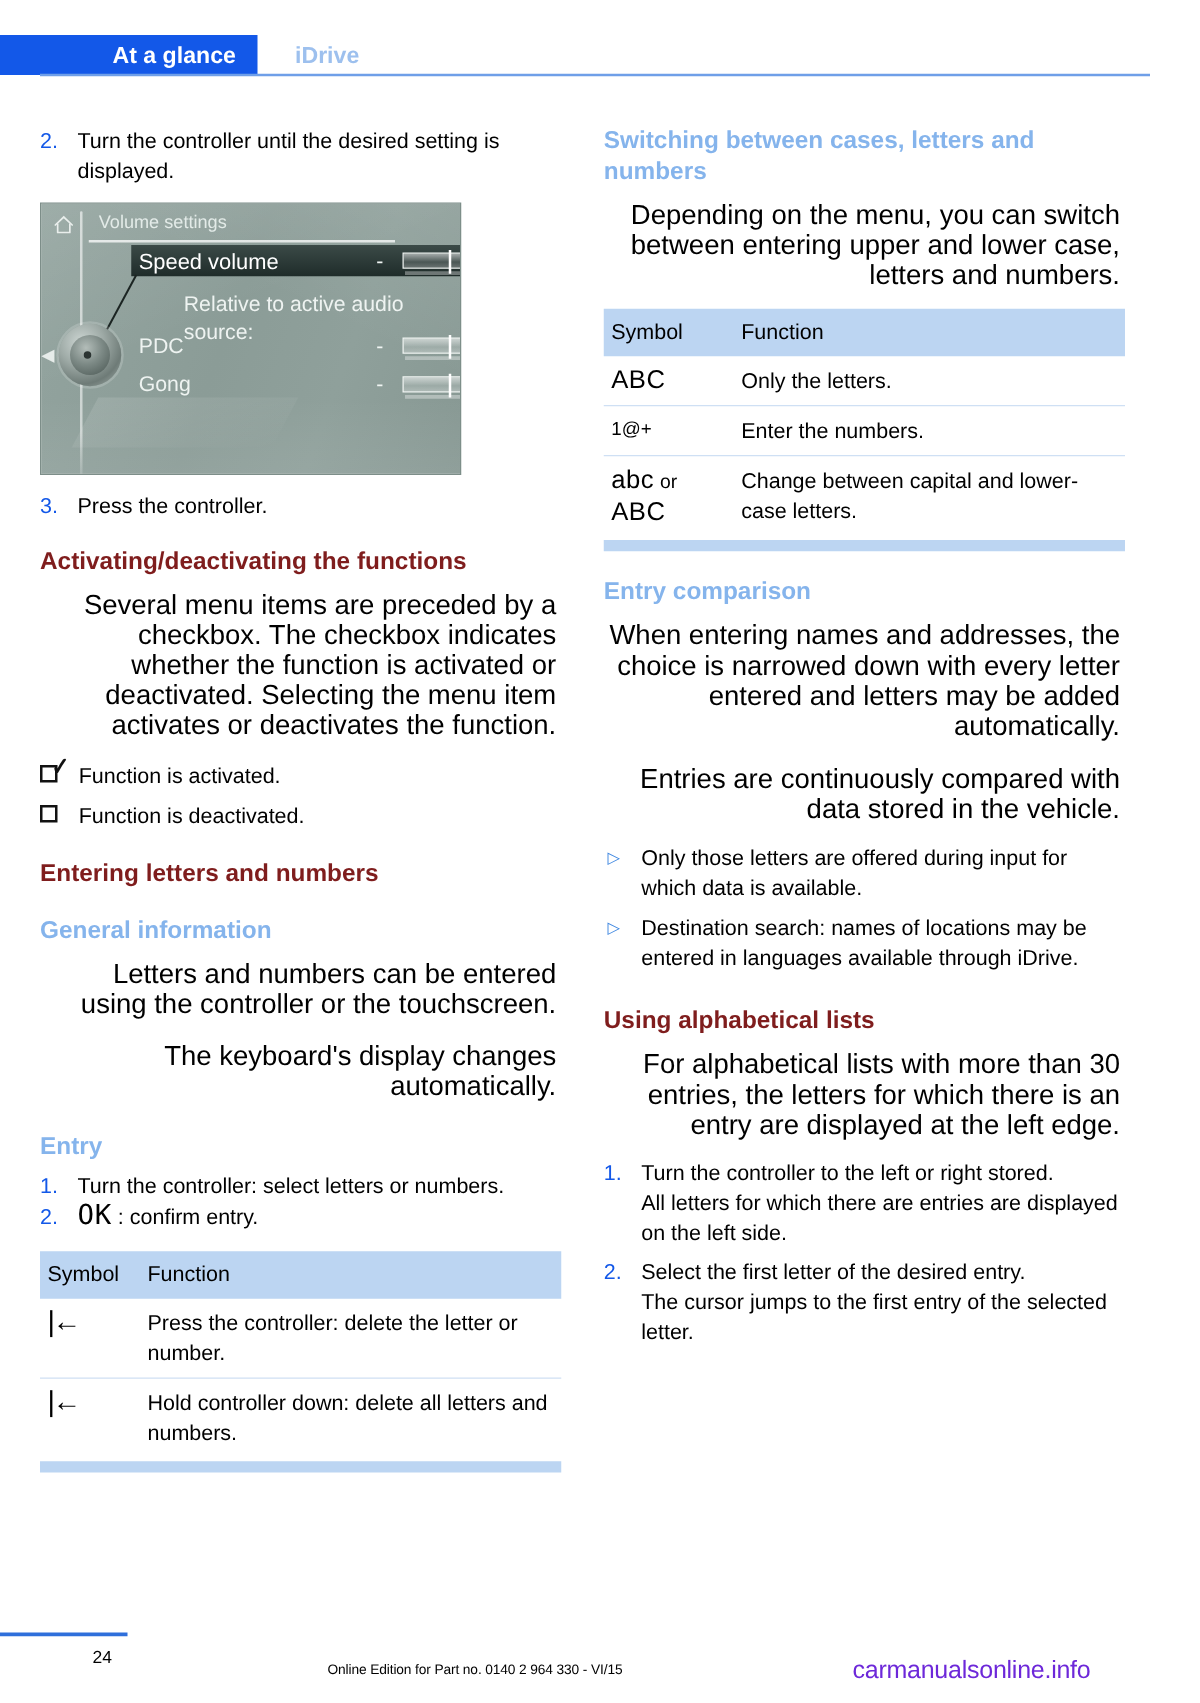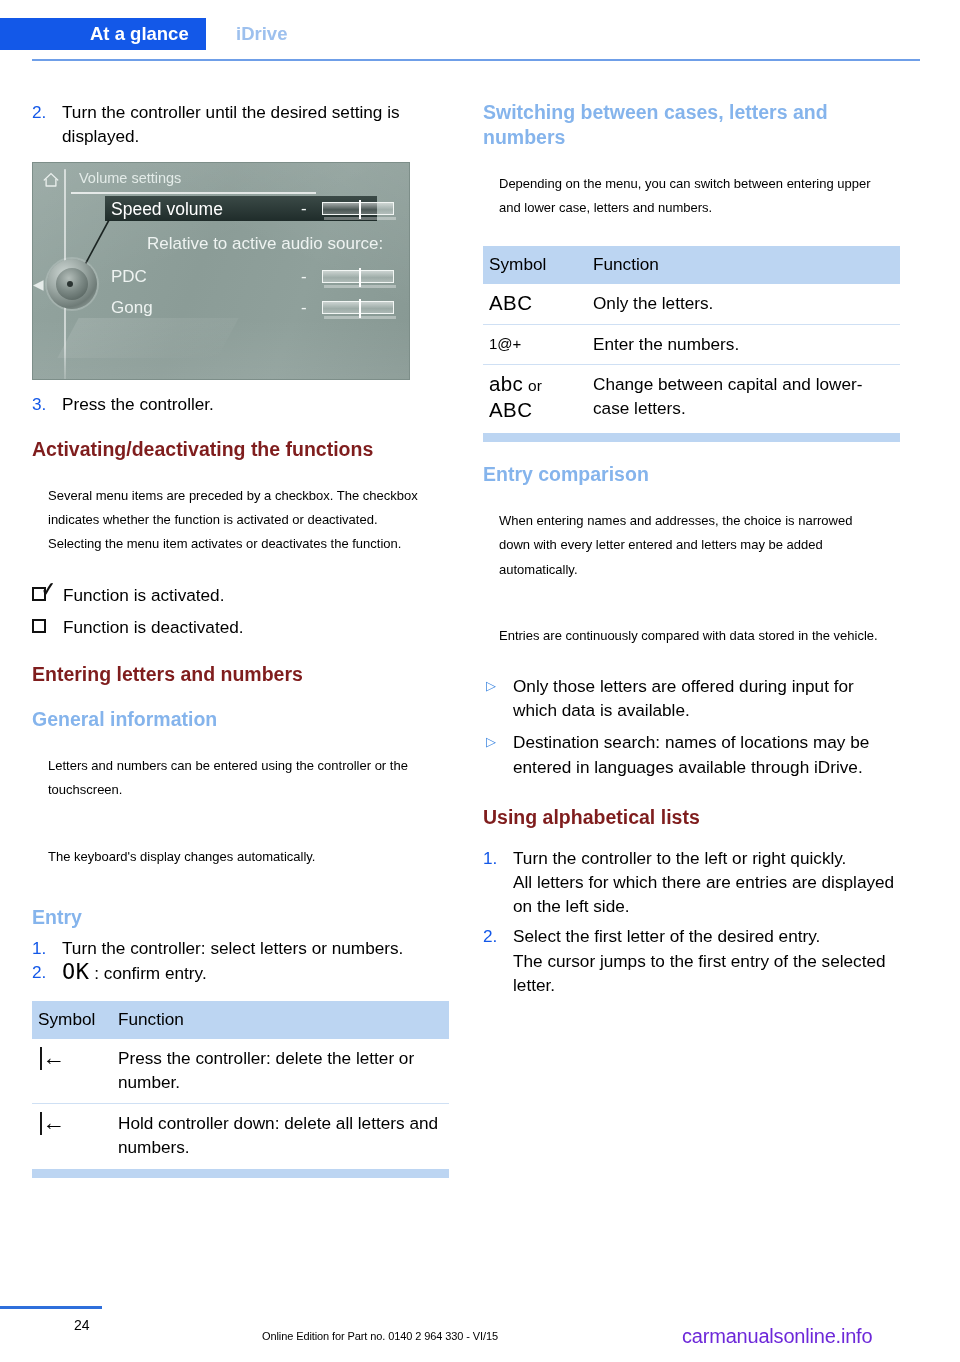--- a/index.html
+++ b/index.html
@@ -10,21 +10,21 @@
     background: #ffffff;
     font-family: "Liberation Sans", sans-serif;
     color: #000000;
     position: relative;
     overflow: hidden;
   }
 
   
   .page-header {
     position: absolute;
-    left: 0; top: 18px;
+    left: 0; top: 28px;
     width: 960px; height: 32px;
   }
   .header-rule {
     position: absolute;
     left: 32px; top: 59px;
     width: 888px; height: 2px;
     background: #6f9fe8;
   }
   .tab-active {
     position: absolute;
@@ -65,23 +65,24 @@
     margin: 0;
   }
   .h3 {
     color: #85b4ec;
     font-size: 19.5px;
     font-weight: bold;
     line-height: 25px;
     margin: 0;
   }
   p.body {
-    font-size: 13px;
+    font-size: 22px;
     line-height: 24.2px;
-    margin: 16px;
+    margin: 4px;
+    text-align: right;
   }
   .sp-6  { height: 6px; }
   .sp-8  { height: 8px; }
   .sp-10 { height: 10px; }
   .sp-12 { height: 12px; }
   .sp-14 { height: 14px; }
   .sp-16 { height: 16px; }
   .sp-20 { height: 20px; }
   .sp-22 { height: 22px; }
   .sp-26 { height: 26px; }
@@ -195,21 +196,21 @@
   .tbl-foot {
     height: 9px;
     background: #bcd5f2;
     margin-top: 2px;
   }
   .tbl-right .c-sym { width: 110px; flex: 0 0 110px; }
 
   
   .idrive {
     position: relative;
-    width: 378px;
+    width: 337px;
     height: 218px;
     background:
       linear-gradient(157deg, rgba(255,255,255,0.10) 0%, rgba(255,255,255,0.0) 42%),
       linear-gradient(110deg, #93a49f 0%, #8b9c97 45%, #8fa09b 70%, #879893 100%);
     border: 1px solid #7d8e89;
     overflow: hidden;
   }
   .idrive-gloss {
     position: absolute;
     left: 0; top: 0; width: 100%; height: 100%;
@@ -546,25 +547,26 @@
   </div>
   <div class="sp-8"></div>
   <div class="li">
     <span class="li-bullet">▷</span>
     <span class="li-text">Destination search: names of locations may be entered in languages available through iDrive.</span>
   </div>
 
   <div class="sp-26"></div>
   <h2 class="h2">Using alphabetical lists</h2>
   <div class="sp-6"></div>
+  <p class="body">For alphabetical lists with more than 30 entries, the letters for which there is an entry are displayed at the left edge.</p>
 
   <div class="sp-10"></div>
   <div class="li">
     <span class="li-num">1.</span>
-    <span class="li-text">Turn the controller to the left or right quickly.</span>
+    <span class="li-text">Turn the controller to the left or right stored.</span>
   </div>
   <div class="li-sub">All letters for which there are entries are displayed on the left side.</div>
   <div class="sp-6"></div>
   <div class="li">
     <span class="li-num">2.</span>
     <span class="li-text">Select the first letter of the desired entry.</span>
   </div>
   <div class="li-sub">The cursor jumps to the first entry of the selected letter.</div>
 
 </div>

